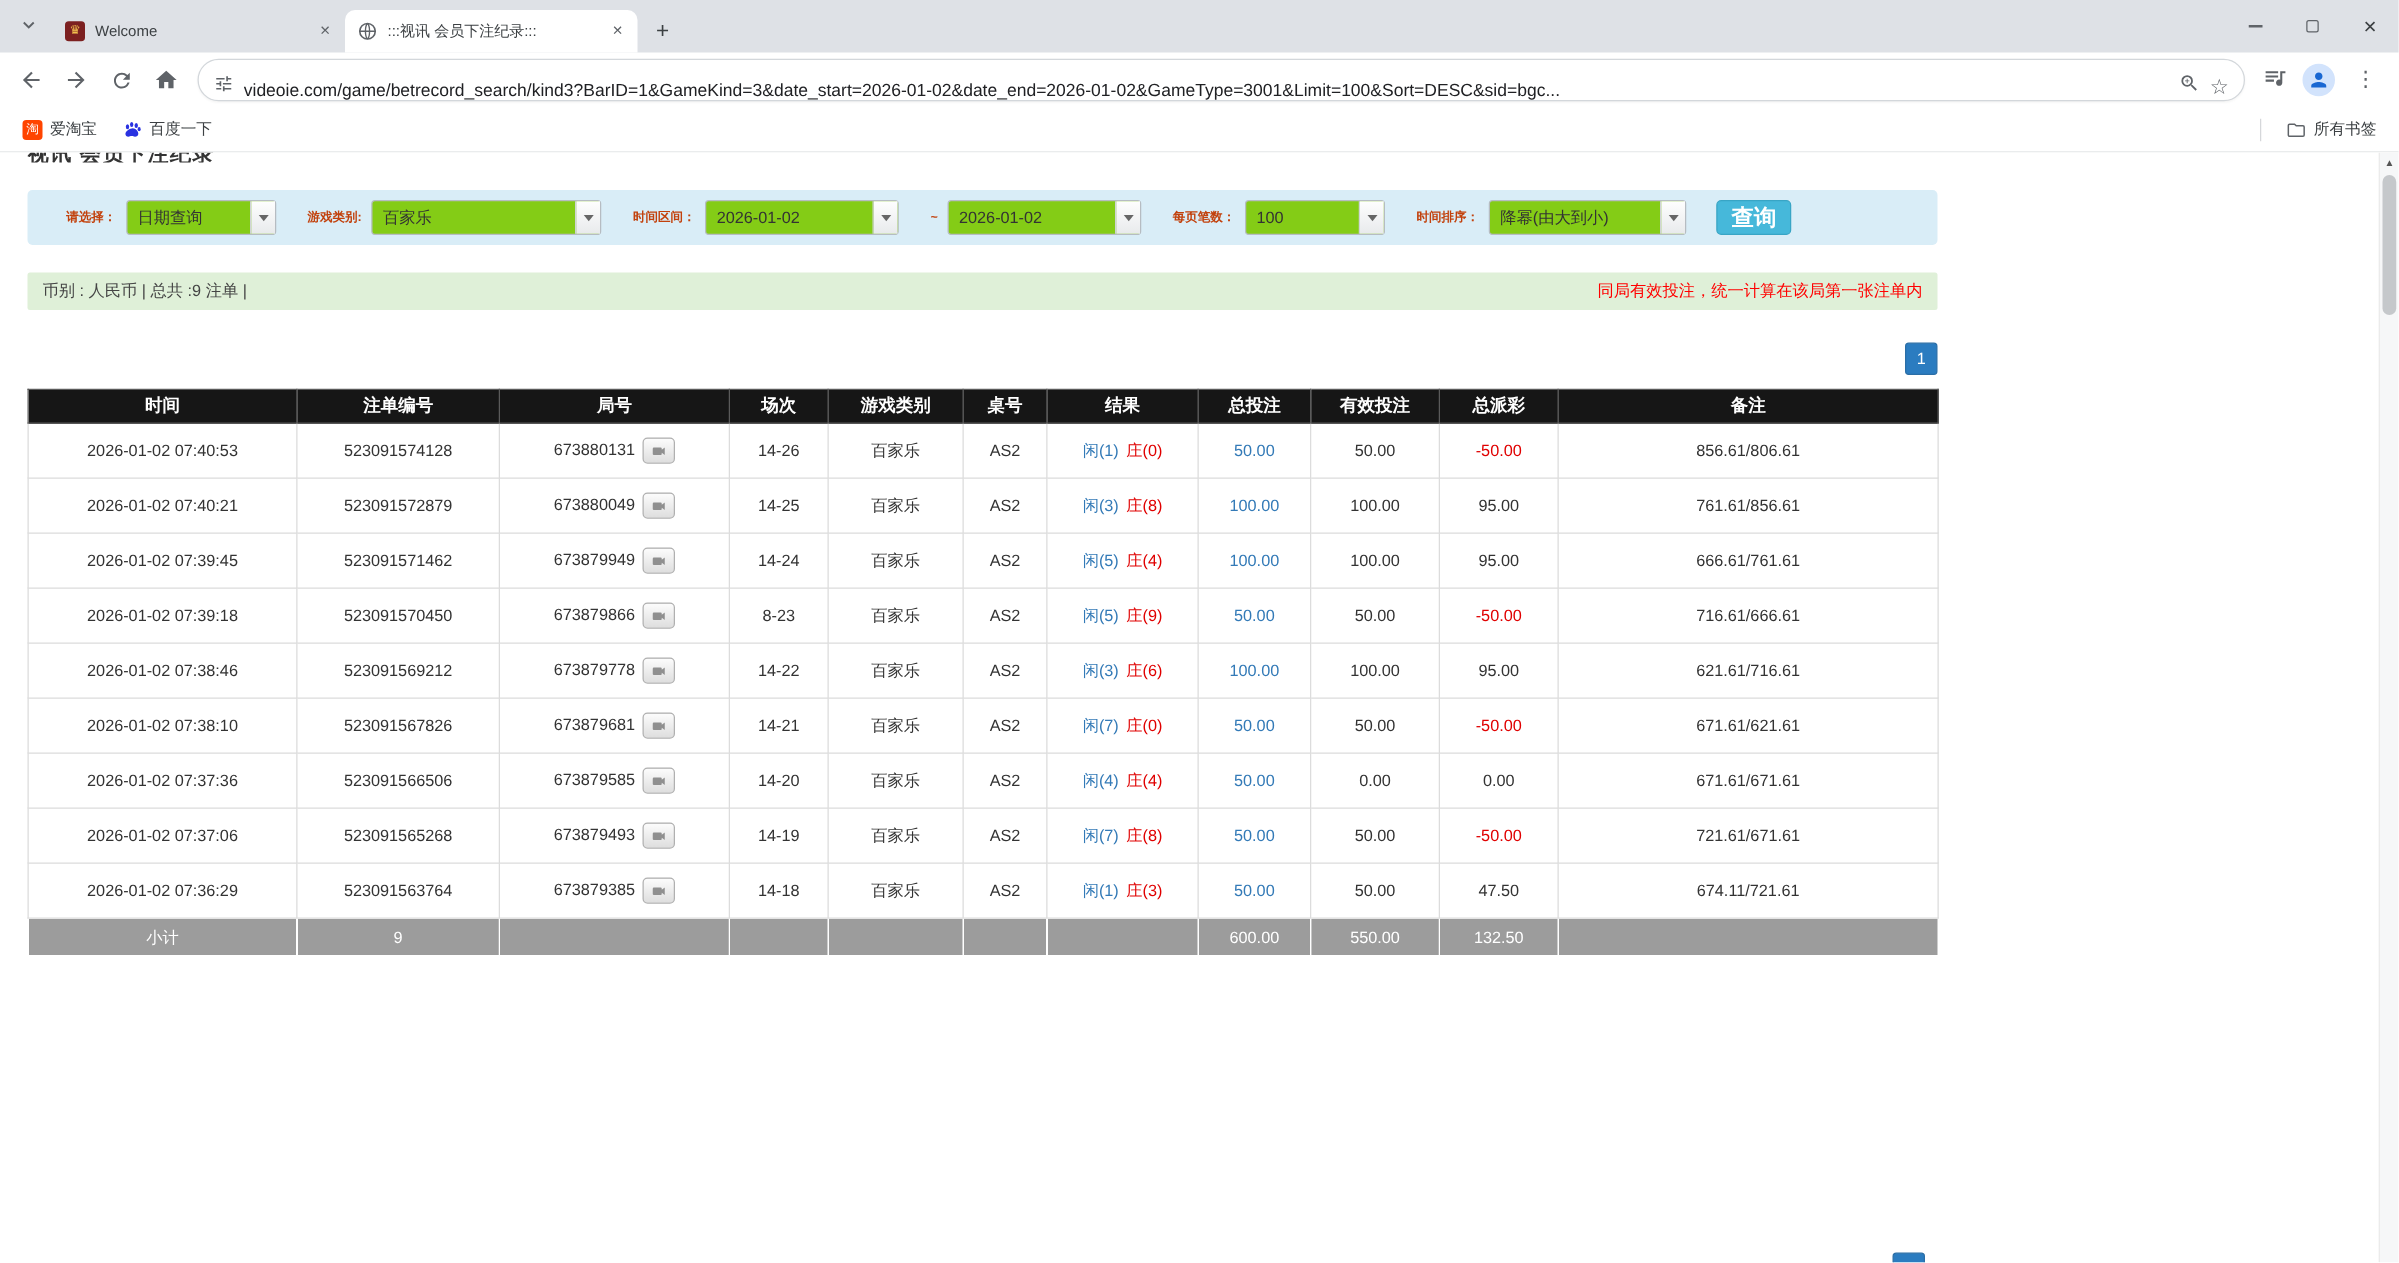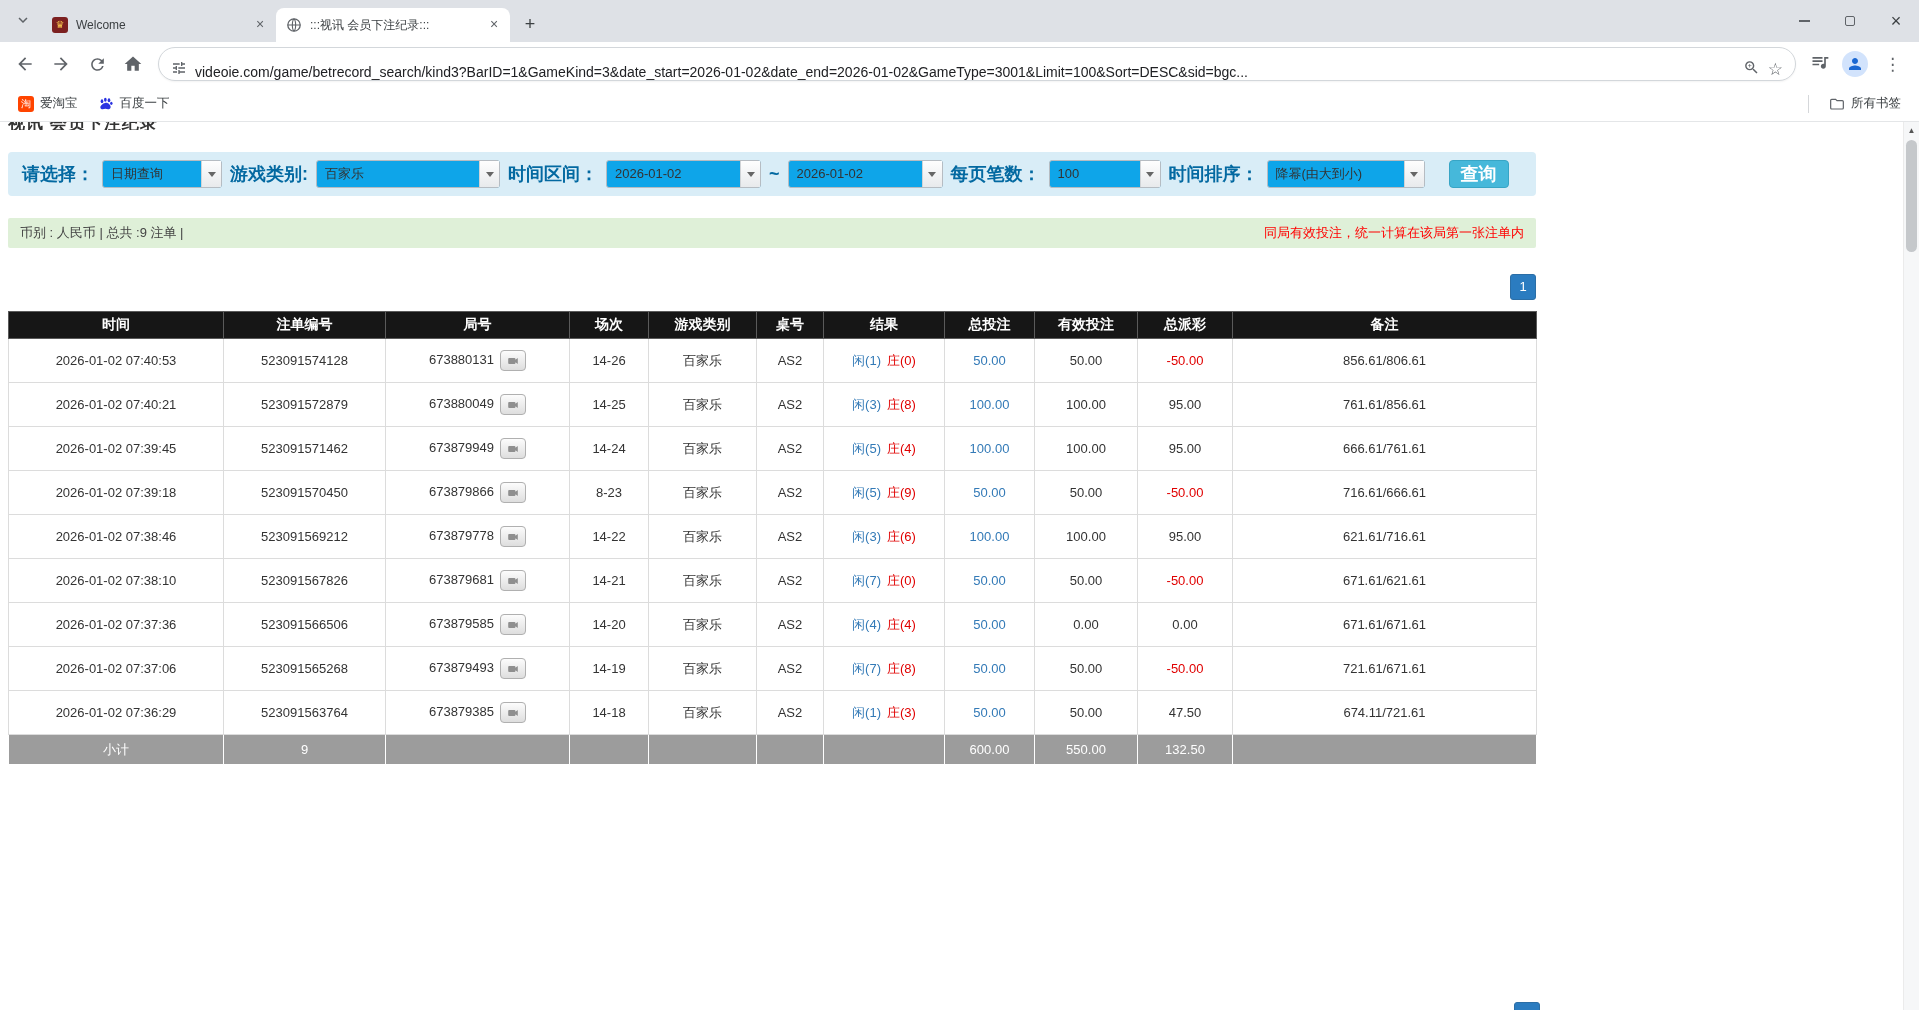--- a/index.html
+++ b/index.html
@@ -35,28 +35,28 @@
   .star-glyph { font-size:17px; color:#5f6368; }
 
   .bookmarks { height:36px; background:#fff; border-bottom:1px solid #e4e6e8; display:flex; align-items:center; padding:0 10px; gap:4px; }
   .bm-item { display:flex; align-items:center; gap:6px; font-size:12.5px; color:#3c4043; padding:4px 8px; border-radius:14px; }
   .bm-ico-tao { width:16px; height:16px; border-radius:3px; background:#ff4400; color:#fff; font-size:10px; line-height:16px; text-align:center; }
   .bm-spacer { flex:1; }
   .bm-divider { width:1px; height:18px; background:#d5d7da; margin:0 8px; }
 
   
   .page { position:relative; height:888px; background:#fff; overflow:hidden; }
-  .content { position:absolute; left:8px; top:0; width:1528px; }
+  .content { position:absolute; left:22px; top:0; width:1528px; }
   .title-clip { height:8px; overflow:hidden; }
   .title-clip span { display:block; font-size:17px; font-weight:bold; color:#333; margin-top:-10px; letter-spacing:1px; }
 
   .filter-bar { margin-top:22px; height:44px; background:var(--filter-bg,#d9edf7); border-radius:4px;
                 display:flex; align-items:center; padding:0 14px; gap:8px; }
-  .flabel { font-size:18px; font-weight:bold; color:#0369a1; white-space:nowrap; }
-  .combo { height:28px; background:#0ea5e9; border:1px solid #b6bcc2; border-radius:3px; display:flex; align-items:stretch; }
+  .flabel { font-size:10px; font-weight:bold; color:#c2410c; white-space:nowrap;margin-left:17px; }
+  .combo { height:28px; background:#84cc16; border:1px solid #b6bcc2; border-radius:3px; display:flex; align-items:stretch; }
   .combo-text { padding:0 8px; line-height:26px; font-size:13px; color:#333; flex:1; white-space:nowrap; overflow:hidden; }
   .combo-btn { width:20px; border-left:1px solid #d0d3d6; background:linear-gradient(#fefefe,#e8eaec);
                display:flex; align-items:center; justify-content:center; }
   .caret { width:0; height:0; border-left:4px solid transparent; border-right:4px solid transparent; border-top:5px solid #666; }
   .w120{width:120px} .w184{width:184px} .w155{width:155px} .w112{width:112px} .w158{width:158px}
   .search-btn { margin-left:16px; height:28px; padding:0 11px; background:var(--search-btn,#46b8da);
                 border:1px solid #38a5c5; border-radius:4px; color:#fff; font-size:18px; font-weight:bold; }
 
   .summary-bar { margin-top:22px; height:30px; background:var(--summary-bg,#dff0d8); border-radius:2px;
                  display:flex; align-items:center; justify-content:space-between; padding:0 12px; font-size:13px; color:#444; }

